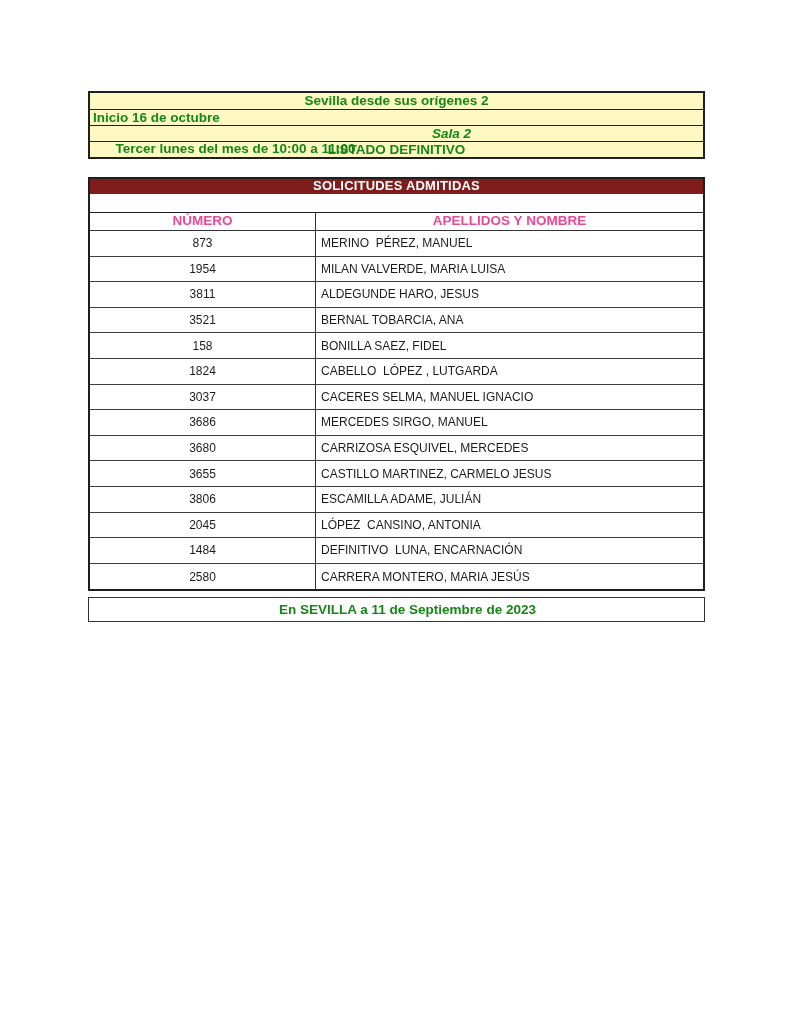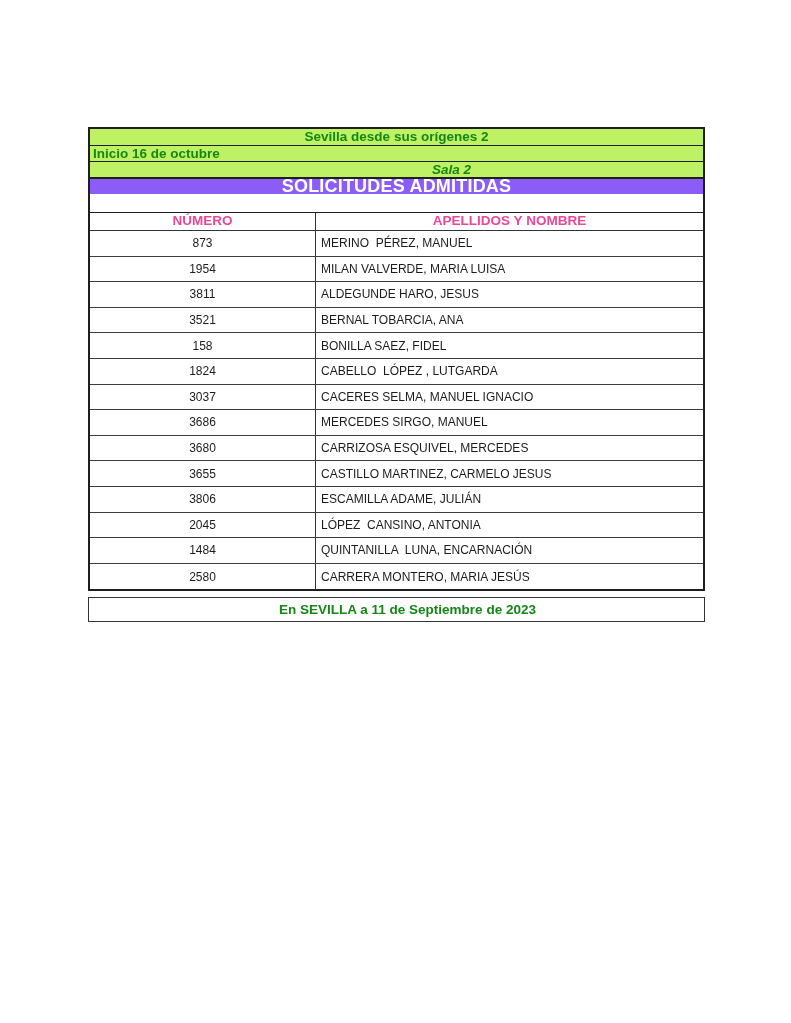--- a/index.html
+++ b/index.html
@@ -4,38 +4,38 @@
 <style>
   * { margin:0; padding:0; box-sizing:border-box; }
   html,body { background:#ffffff; }
   .page {
     position:relative; width:791px; height:1023px; background:#ffffff;
     font-family:"Liberation Sans", sans-serif; overflow:hidden;
   }
   
   .header-box {
     position:absolute; left:88px; top:91px; width:617px;
-    border:2px solid #1f1f1f; background:#bef264;margin-top:36px;
+    border:2px solid #1f1f1f; background:#fef9c3;
   }
   .hrow {
     height:16px; line-height:15px; font-size:13.5px; font-weight:bold;
     color:#168616; padding-left:3px; white-space:pre;
   }
   .hrow + .hrow { border-top:1.5px solid #1f1f1f; }
   .hrow.center { text-align:center; padding-left:0; }
   .hrow.schedule { position:relative; }
   .hrow.schedule .sala { position:absolute; left:342px; top:0;font-style:italic; }
   
   .main-table {
     position:absolute; left:88px; top:177px; width:617px;
     border:2px solid #1f1f1f; background:#ffffff;
   }
   .green-bar {
-    height:15px; line-height:14px; background:#8b5cf6; color:#ffffff;
-    font-weight:bold; font-size:18px; text-align:center; letter-spacing:0.2px;
+    height:15px; line-height:14px; background:#7f1d1d; color:#ffffff;
+    font-weight:bold; font-size:13px; text-align:center; letter-spacing:0.2px;
   }
   .thead {
     display:flex; height:19px; line-height:16px; font-weight:bold;
     font-size:13.5px; color:#ec4899; border-top:1.5px solid #1f1f1f;
     border-bottom:1.5px solid #333333;
     margin-top:18px;
   }
   .thead .col-num { width:226px; text-align:center; border-right:1.5px solid #333333; }
   .thead .col-name { flex:1; text-align:center; }
   .trow {
@@ -123,21 +123,21 @@
         <div class="trow">
           <div class="cell-num">3806</div>
           <div class="cell-name">ESCAMILLA ADAME, JULIÁN</div>
         </div>
         <div class="trow">
           <div class="cell-num">2045</div>
           <div class="cell-name">LÓPEZ  CANSINO, ANTONIA</div>
         </div>
         <div class="trow">
           <div class="cell-num">1484</div>
-          <div class="cell-name">QUINTANILLA  LUNA, ENCARNACIÓN</div>
+          <div class="cell-name">DEFINITIVO  LUNA, ENCARNACIÓN</div>
         </div>
         <div class="trow">
           <div class="cell-num">2580</div>
           <div class="cell-name">CARRERA MONTERO, MARIA JESÚS</div>
         </div>
       </div>
   </div>
 
   <div class="footer-box">En SEVILLA a 11 de Septiembre de 2023</div>
 

